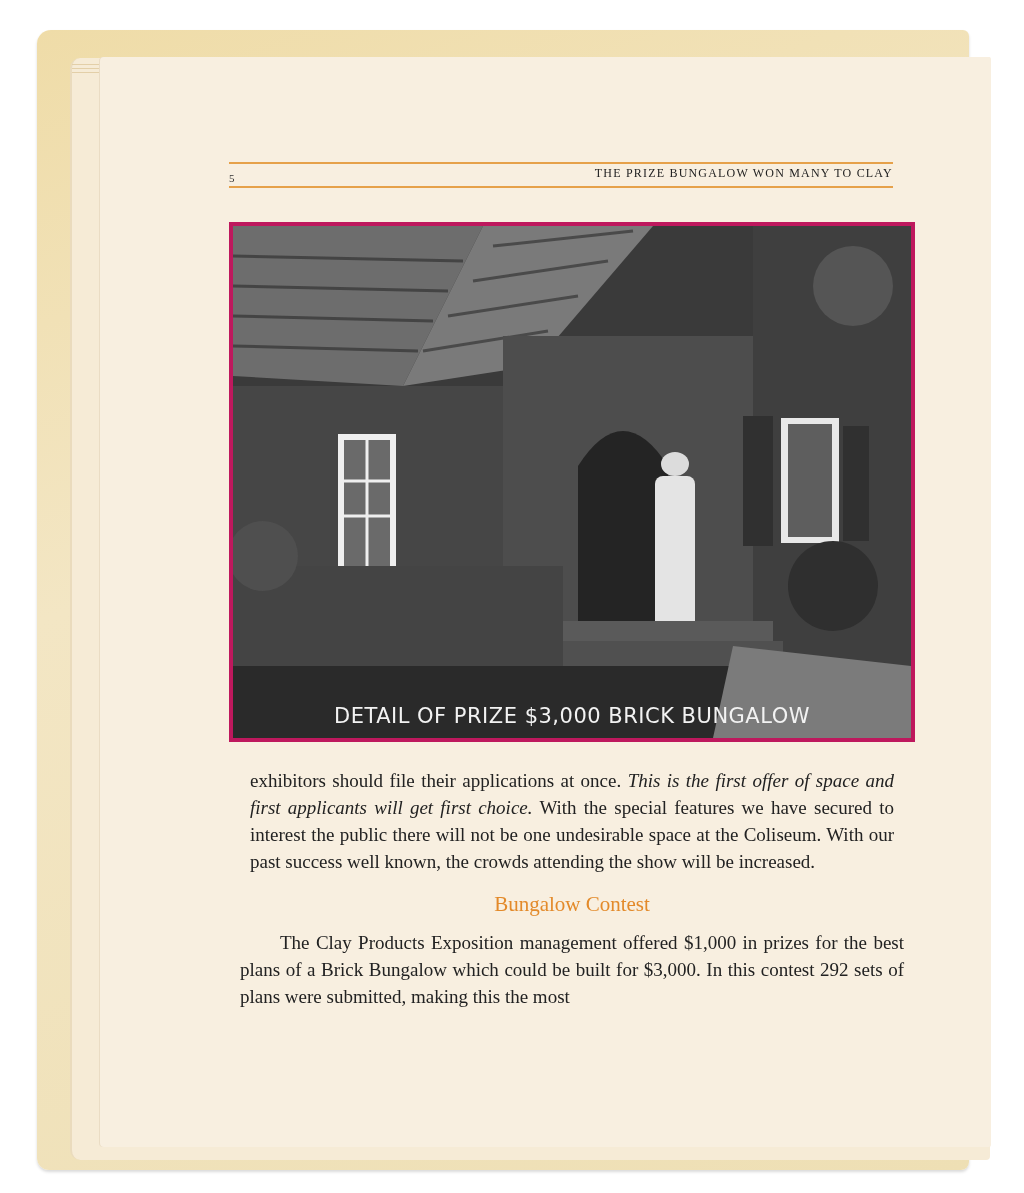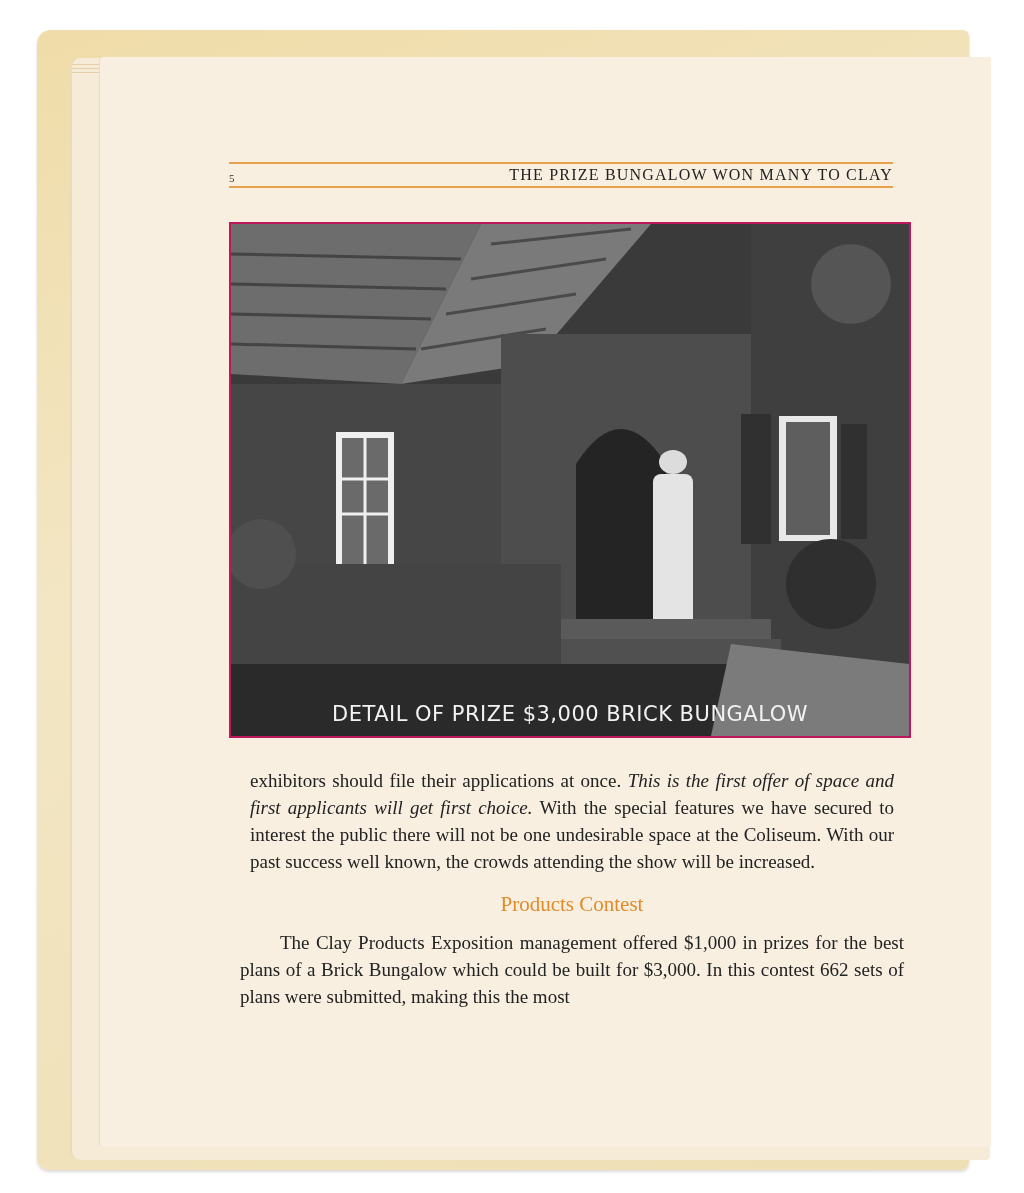--- a/index.html
+++ b/index.html
@@ -6,22 +6,22 @@
   body{width:1024px;height:1193px;background:#ffffff;position:relative;overflow:hidden;font-family:"Liberation Serif","DejaVu Serif",serif;}
   .cover{position:absolute;left:37px;top:30px;width:932px;height:1140px;background:linear-gradient(160deg,#efdca8 0%,#f3e6c4 40%,#eedfb4 100%);border-radius:14px 6px 8px 12px;box-shadow:0 2px 3px rgba(0,0,0,.15);}
   .stack{position:absolute;left:70px;top:58px;width:918px;height:1102px;background:#f6ebd6;border-radius:10px 4px 4px 10px;border-left:2px solid #eadbbd;}
   .stack-line{position:absolute;left:0;width:100%;height:1px;background:#e3cfa8;}
   .page{position:absolute;left:100px;top:57px;width:891px;height:1090px;background:#f8efe0;border-radius:4px 2px 2px 4px;box-shadow:-1px 0 0 #eadcc4;}
   .running-head{position:absolute;left:229px;top:162px;width:664px;height:22px;}
   .rule{position:absolute;left:0;width:100%;height:2px;background:#e6a14a;}
   .rule.top{top:0;}
   .rule.bottom{top:24px;}
   .pagenum{position:absolute;left:0;top:10px;font-size:11px;color:#333;}
-  .headtitle{position:absolute;right:0;top:4px;font-size:16px;letter-spacing:1.2px;color:#222;}
-  .photo{position:absolute;left:229px;top:222px;width:678px;height:512px;background:#404040;border:2px solid #be185d;overflow:hidden;}
+  .headtitle{position:absolute;right:0;top:4px;font-size:12px;letter-spacing:1.2px;color:#222;}
+  .photo{position:absolute;left:229px;top:222px;width:678px;height:512px;background:#404040;border:4px solid #be185d;overflow:hidden;}
   .photo svg{display:block;}
   .caption{position:absolute;left:0;bottom:10px;width:100%;text-align:center;color:#f2f2f2;font-family:"DejaVu Sans",sans-serif;font-size:21px;letter-spacing:.5px;}
   .body-text{position:absolute;left:240px;top:757px;width:664px;font-size:19px;line-height:27px;color:#222;text-align:justify;}
   .body-text p{margin:10px;}
   .body-text em{font-style:italic;}
   .subhead{position:absolute;left:240px;top:892px;width:664px;text-align:center;font-size:21px;color:#e38a2a;}
   .body2{position:absolute;left:240px;top:929px;width:664px;font-size:19px;line-height:27px;color:#222;text-align:justify;}
   .body2 p{margin:0;text-indent:40px;}
 </style>
 </head>
@@ -97,17 +97,17 @@
 </div>
 
 <div class="body-text">
   <p>
     <span>exhibitors should file their applications at once.</span>
     <em>This is the first offer of space and first applicants will get first choice.</em>
     <span>With the special features we have secured to interest the public there will not be one undesirable space at the Coliseum. With our past success well known, the crowds attending the show will be increased.</span>
   </p>
 </div>
 
-<div class="subhead">Products Contest</div>
+<div class="subhead">Bungalow Contest</div>
 
 <div class="body2">
-  <p>The Clay Products Exposition management offered $1,000 in prizes for the best plans of a Brick Bungalow which could be built for $3,000. In this contest 662 sets of plans were submitted, making this the most</p>
+  <p>The Clay Products Exposition management offered $1,000 in prizes for the best plans of a Brick Bungalow which could be built for $3,000. In this contest 292 sets of plans were submitted, making this the most</p>
 </div>
 
 </body></html>

